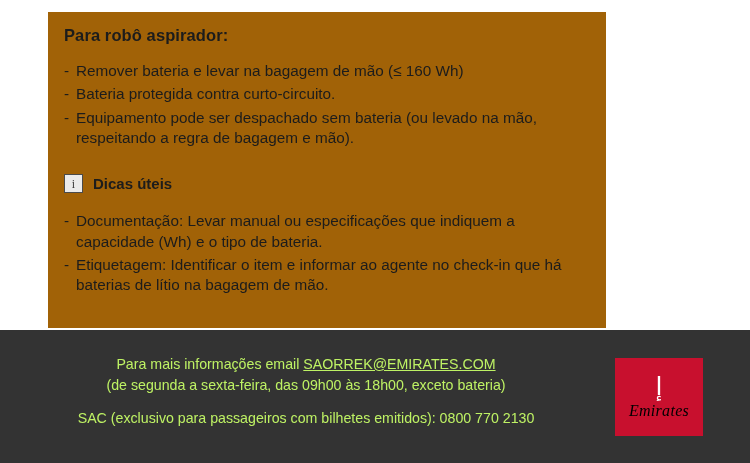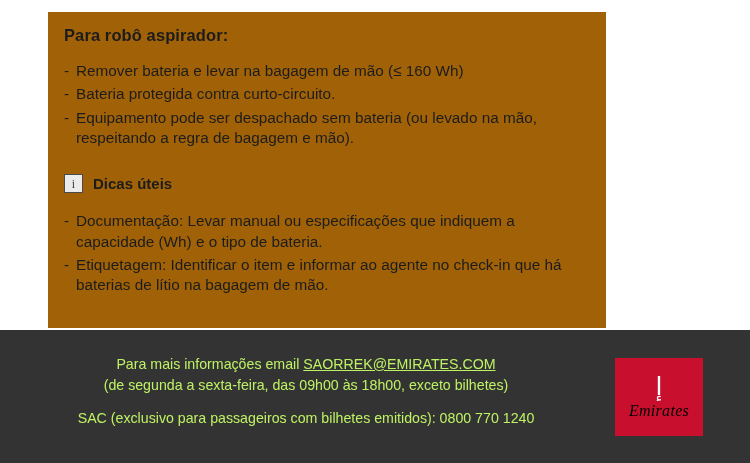--- a/index.html
+++ b/index.html
@@ -172,23 +172,23 @@
       </li>
     </ul>
 
   </div>
 
   <div class="footer">
     <div class="footer-text">
       <div class="footer-line">
         <span>Para mais informações email </span><u>SAORREK@EMIRATES.COM</u>
       </div>
-      <div class="footer-line">(de segunda a sexta-feira, das 09h00 às 18h00, exceto bilhetes)</div>
+      <div class="footer-line">(de segunda a sexta-feira, das 09h00 às 18h00, exceto bateria)</div>
       <div class="footer-gap"></div>
-      <div class="footer-line">SAC (exclusivo para passageiros com bilhetes emitidos): 0800 770 1240</div>
+      <div class="footer-line">SAC (exclusivo para passageiros com bilhetes emitidos): 0800 770 2130</div>
     </div>
   </div>
 
   <div class="logo-box">
     <span class="logo-mark">ﺇ</span>
     <span class="logo-word">Emirates</span>
   </div>
 
 </div>
 

